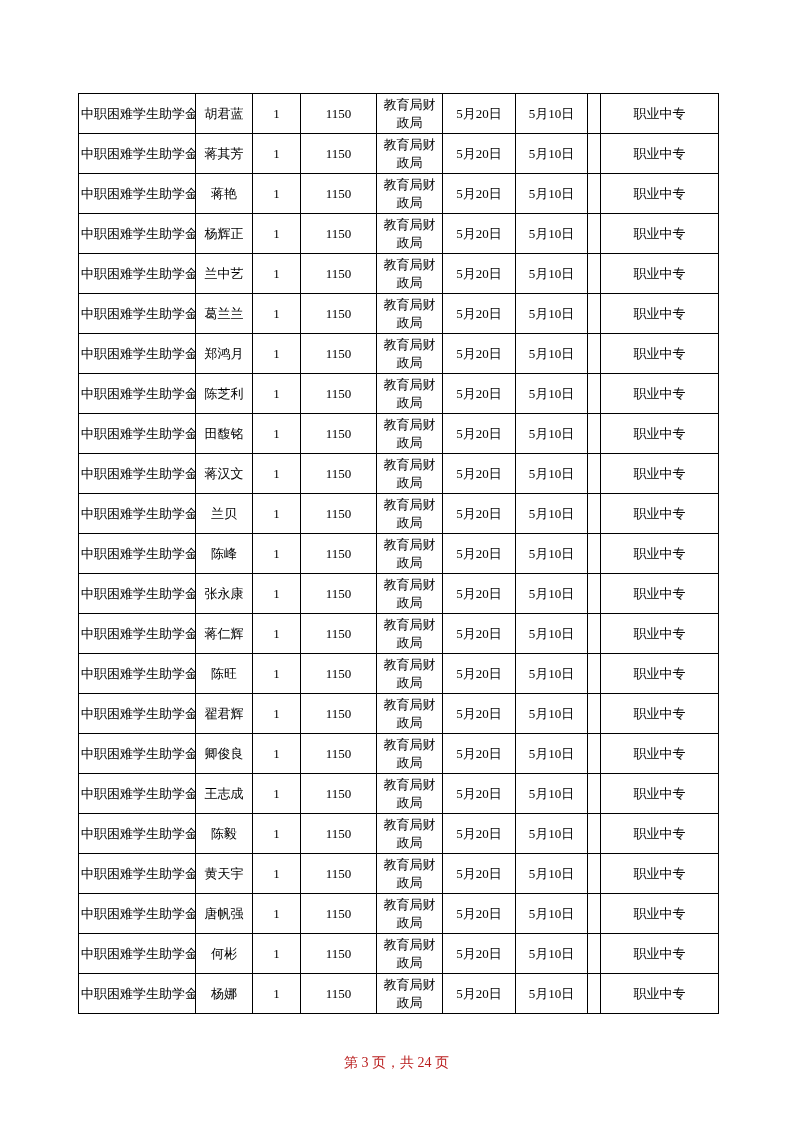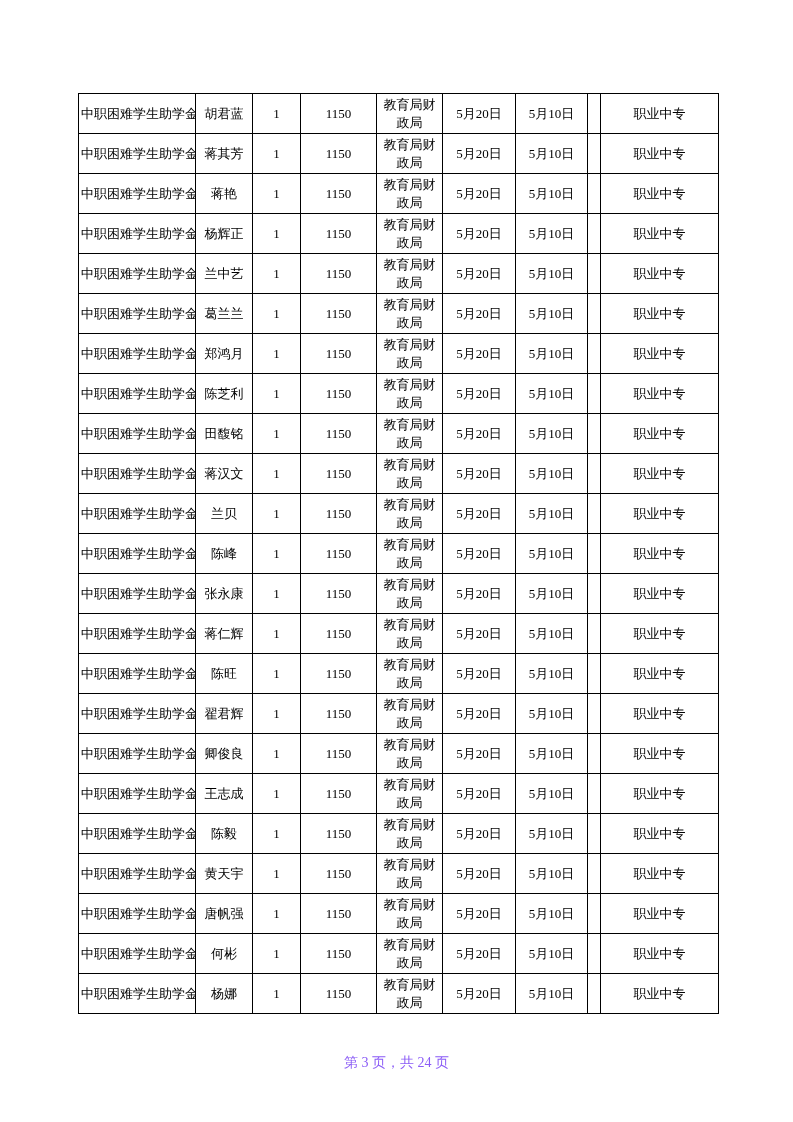--- a/index.html
+++ b/index.html
@@ -44,21 +44,21 @@
     padding: 0 5px;
     margin-top: 26px;
   }
   .footer {
     position: absolute;
     top: 1054px;
     left: 0;
     width: 793px;
     text-align: center;
     font-size: 14px;
-    color: #8b5cf6;
+    color: #b91c1c;
   }
 </style>
 </head>
 <body>
 
 <div class="table-wrap">
   <table>
     <colgroup>
       <col style="width:117px">
       <col style="width:57px">

